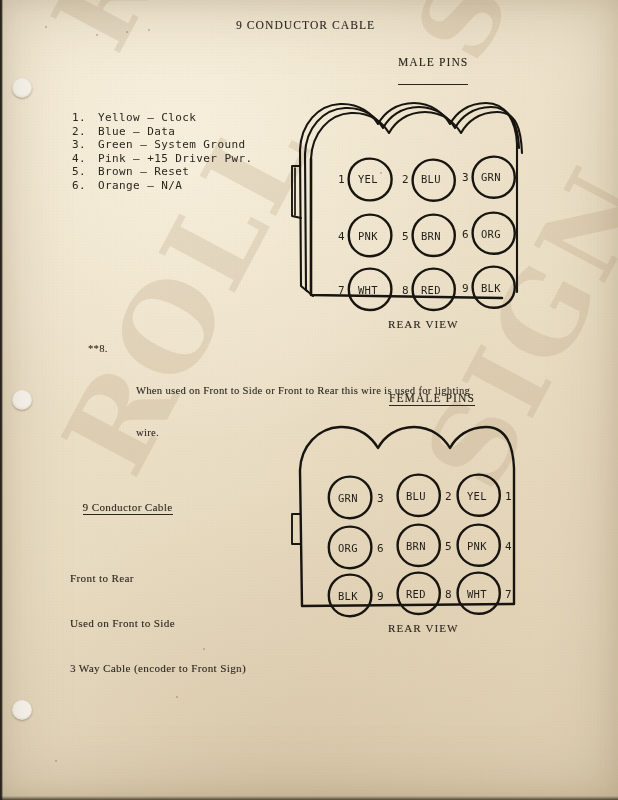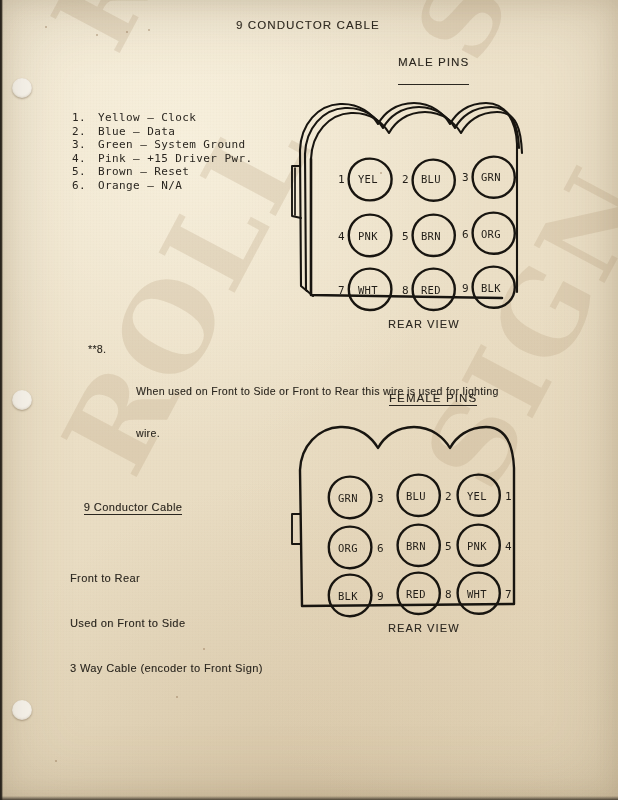--- a/index.html
+++ b/index.html
@@ -78,21 +78,21 @@
     background: #fbf8f1;
     box-shadow: 0 1px 2px rgba(90,72,48,0.40), inset 0 -1px 2px rgba(150,130,100,0.20);
   }
   #hole-top    { left: 12px; top: 78px;  }
   #hole-mid    { left: 12px; top: 390px; }
   #hole-bottom { left: 12px; top: 700px; }
 
   
   .typed {
     position: absolute;
-    font-family: Liberation Sans, sans-serif;
+    font-family: Liberation Serif, serif;
     color: #2b2720;
     text-shadow: 0.4px 0.3px 0 rgba(60,50,35,0.30);
     white-space: pre;
   }
   #doc-title {
     left: 236px; top: 19px;
     font-size: 11.5px;
     letter-spacing: 1.1px;
   }
   #male-pins-heading {

